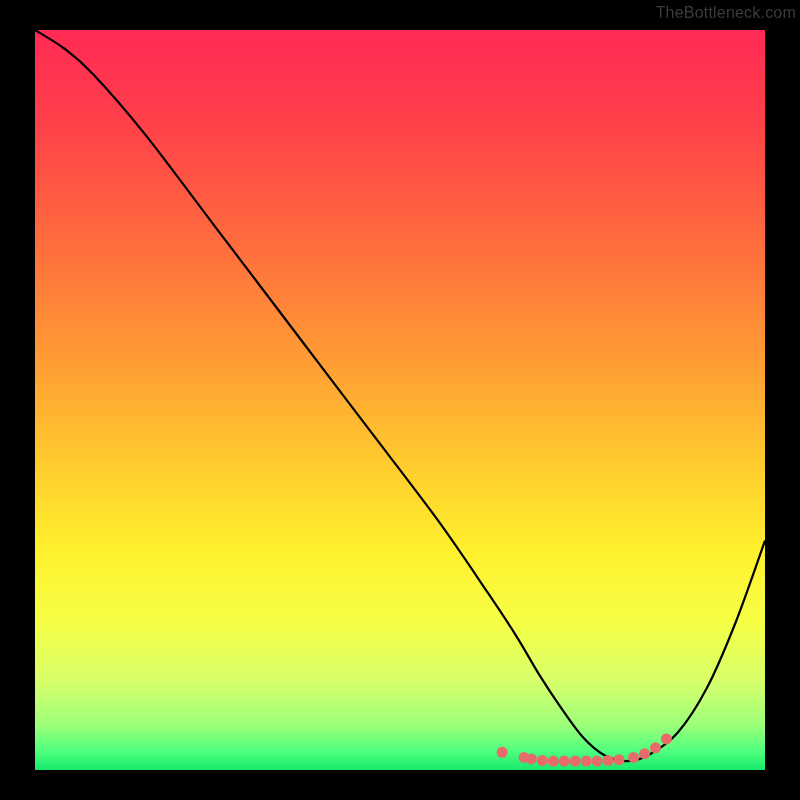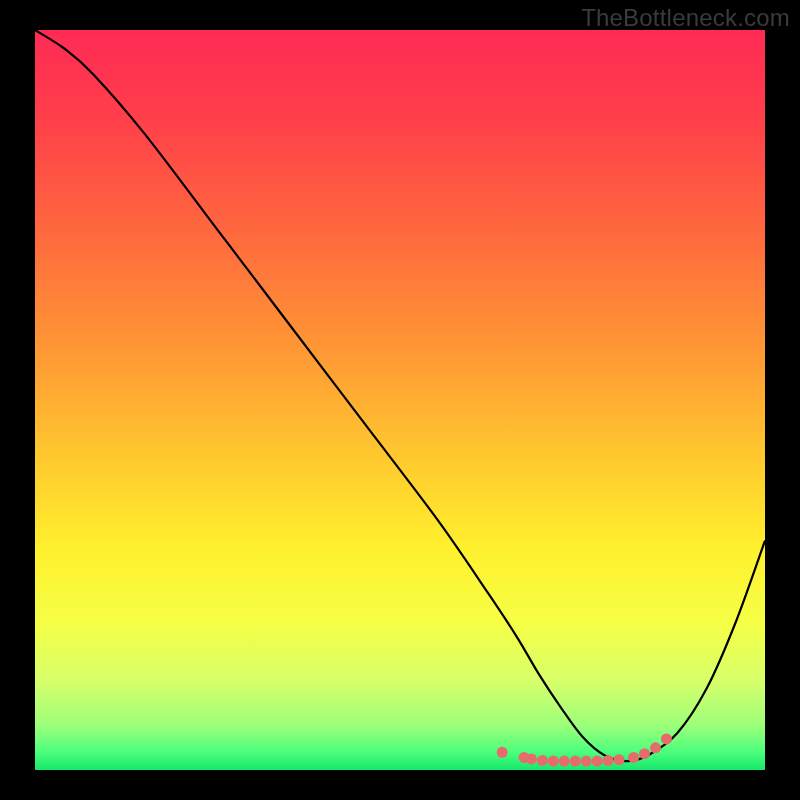--- a/index.html
+++ b/index.html
@@ -7,22 +7,22 @@
     width: 800px;
     height: 800px;
     background: #000;
     font-family: Arial, Helvetica, sans-serif;
     position: relative;
     overflow: hidden;
   }
   .watermark {
     position: absolute;
     top: 4px;
-    right: 10px;
-    font-size: 24px;
+    right: 4px;
+    font-size: 16px;
     color: #3b3b3b;
     font-weight: 500;
     letter-spacing: 0.2px;
     z-index: 5;
   }
   .plot {
     position: absolute;
     left: 35px;
     top: 30px;
     width: 730px;

